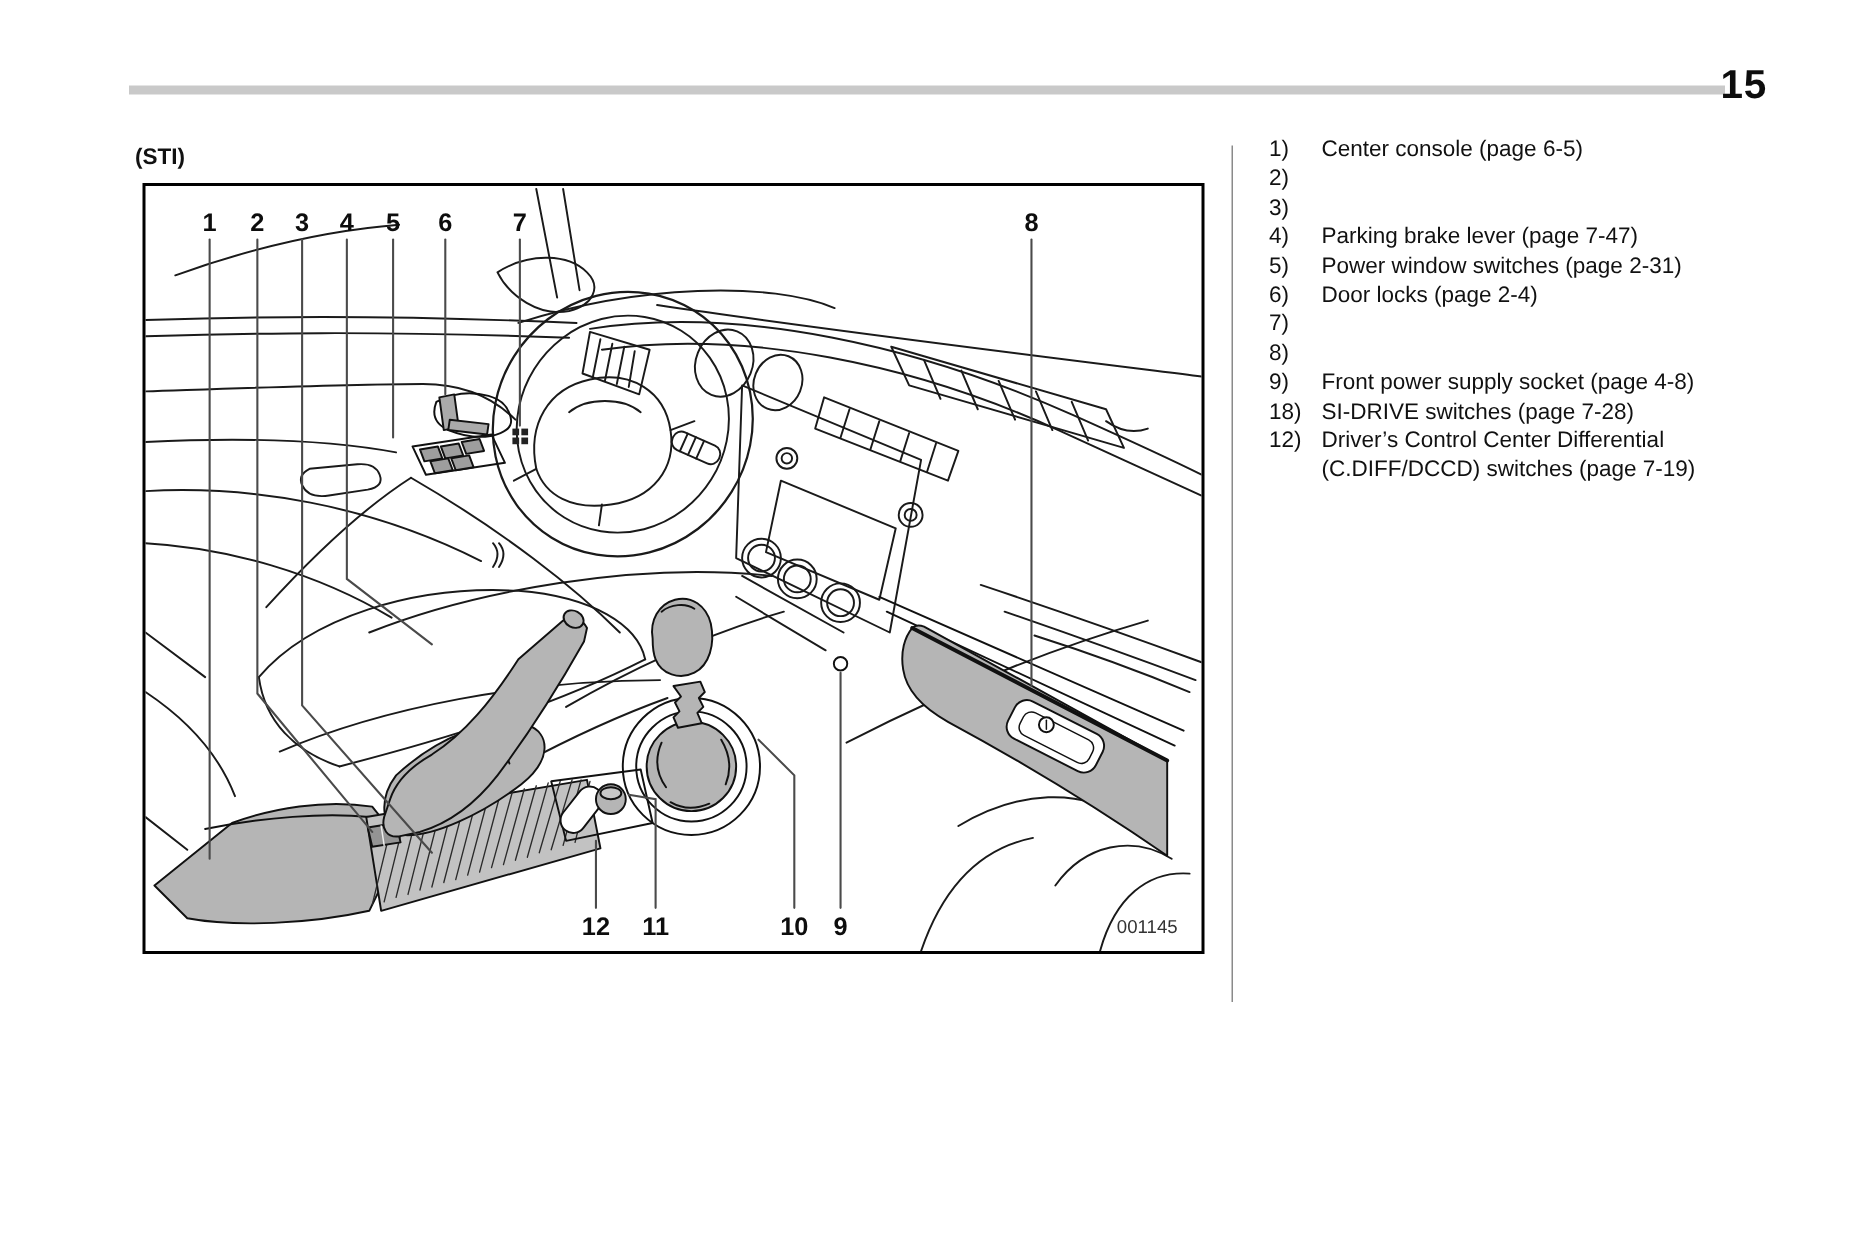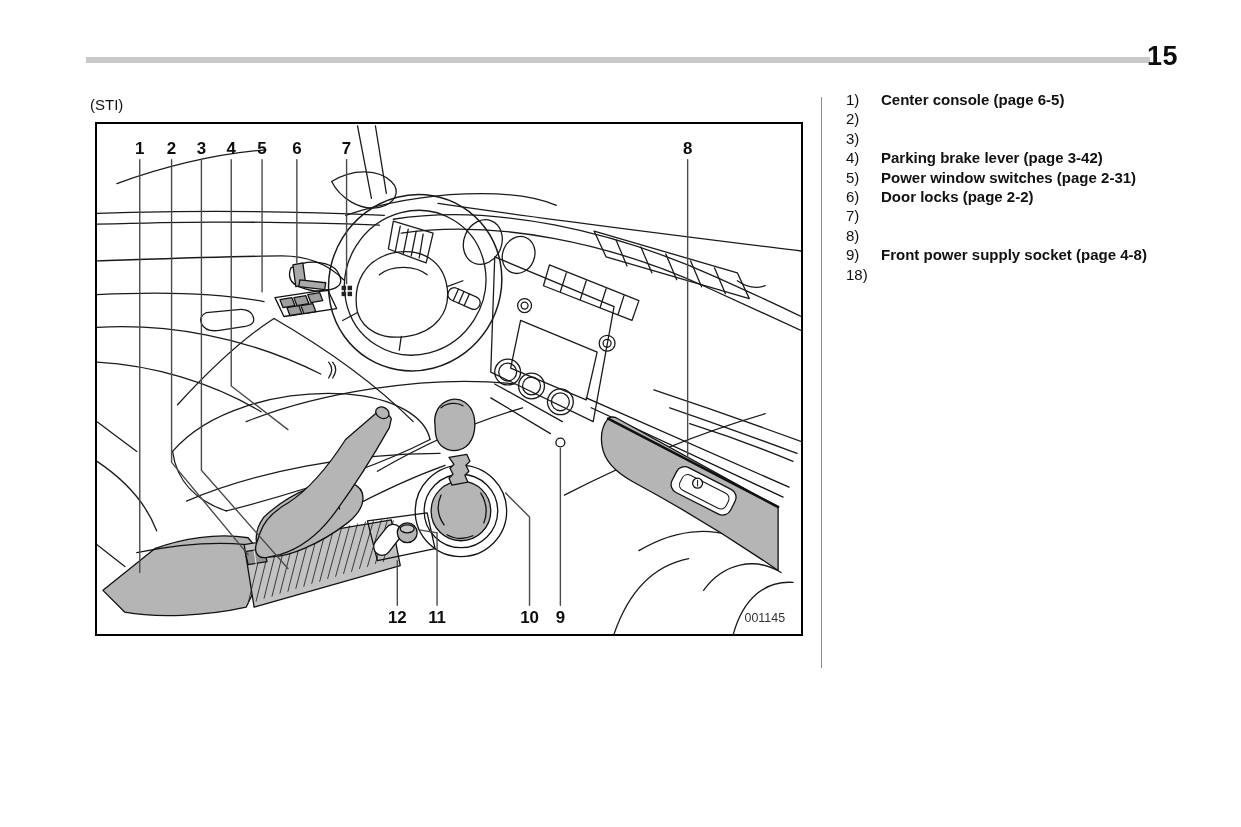--- a/index.html
+++ b/index.html
@@ -2,28 +2,28 @@
 <html><head>
 <meta charset="utf-8">
 <style>
   html,body{margin:0;padding:0;background:#ffffff;}
   .page{
     position:relative;width:1241px;height:668px;background:#ffffff;overflow:hidden;
     font-family:"Liberation Sans", sans-serif;color:#111;
   }
   .top-rule{position:absolute;left:86px;top:57px;width:1064px;height:6px;background:#c9c9c9;}
   .page-number{position:absolute;left:1147px;top:41px;font-size:27px;font-weight:bold;color:#0d0d0d;letter-spacing:0.5px;}
-  .variant-label{position:absolute;left:90px;top:96px;font-size:15px;font-weight:normal;}
+  .variant-label{position:absolute;left:90px;top:96px;font-size:15px;font-weight:bold;}
   .figure-box{position:absolute;left:95px;top:122px;width:708px;height:514px;border:2px solid #000;box-sizing:border-box;background:#fff;}
   .figure-box svg{position:absolute;left:0;top:0;width:704px;height:510px;display:block;}
   .divider{position:absolute;left:821px;top:97px;width:1px;height:690px;background:#8a8a8a;}
   .legend{position:absolute;left:846px;top:90px;width:332px;font-size:15px;line-height:19.4px;}
   .legend-item{display:flex;}
   .legend-num{flex:0 0 35px;}
-  .legend-text{flex:1;font-weight:bold;}
+  .legend-text{flex:1;}
   .footer-continued{position:absolute;right:64px;top:780px;font-size:15px;font-weight:bold;font-style:italic;color:#8b5cf6;text-decoration:underline;}
   text.callout{font-family:"Liberation Sans",sans-serif;font-size:17px;font-weight:bold;fill:#0d0d0d;text-anchor:middle;}
   text.figcode{font-family:"Liberation Sans",sans-serif;font-size:12.5px;fill:#333;text-anchor:end;}
 </style>
 </head>
 <body>
 
 <div class="page">
 
   <div class="top-rule"></div>
@@ -252,48 +252,53 @@
   <div class="legend-item">
     <span class="legend-num">2)</span>
   </div>
 
   <div class="legend-item">
     <span class="legend-num">3)</span>
   </div>
 
   <div class="legend-item">
     <span class="legend-num">4)</span>
-    <span class="legend-text">Parking brake lever (page 3-42)</span>
+    <span class="legend-text">Parking brake lever (page 7-47)</span>
   </div>
 
   <div class="legend-item">
     <span class="legend-num">5)</span>
     <span class="legend-text">Power window switches (page 2-31)</span>
   </div>
 
   <div class="legend-item">
     <span class="legend-num">6)</span>
-    <span class="legend-text">Door locks (page 2-2)</span>
+    <span class="legend-text">Door locks (page 2-4)</span>
   </div>
 
   <div class="legend-item">
     <span class="legend-num">7)</span>
   </div>
 
   <div class="legend-item">
     <span class="legend-num">8)</span>
   </div>
 
   <div class="legend-item">
     <span class="legend-num">9)</span>
     <span class="legend-text">Front power supply socket (page 4-8)</span>
   </div>
 
 
   <div class="legend-item">
     <span class="legend-num">18)</span>
-  </div>
-
+    <span class="legend-text">SI-DRIVE switches (page 7-28)</span>
+  </div>
+
+  <div class="legend-item">
+    <span class="legend-num">12)</span>
+    <span class="legend-text">Driver’s Control Center Differential<br>(C.DIFF/DCCD) switches (page 7-19)</span>
+  </div>
 </div>
 
   <div class="footer-continued">– CONTINUED –</div>
 
 </div>
 
 </body></html>

